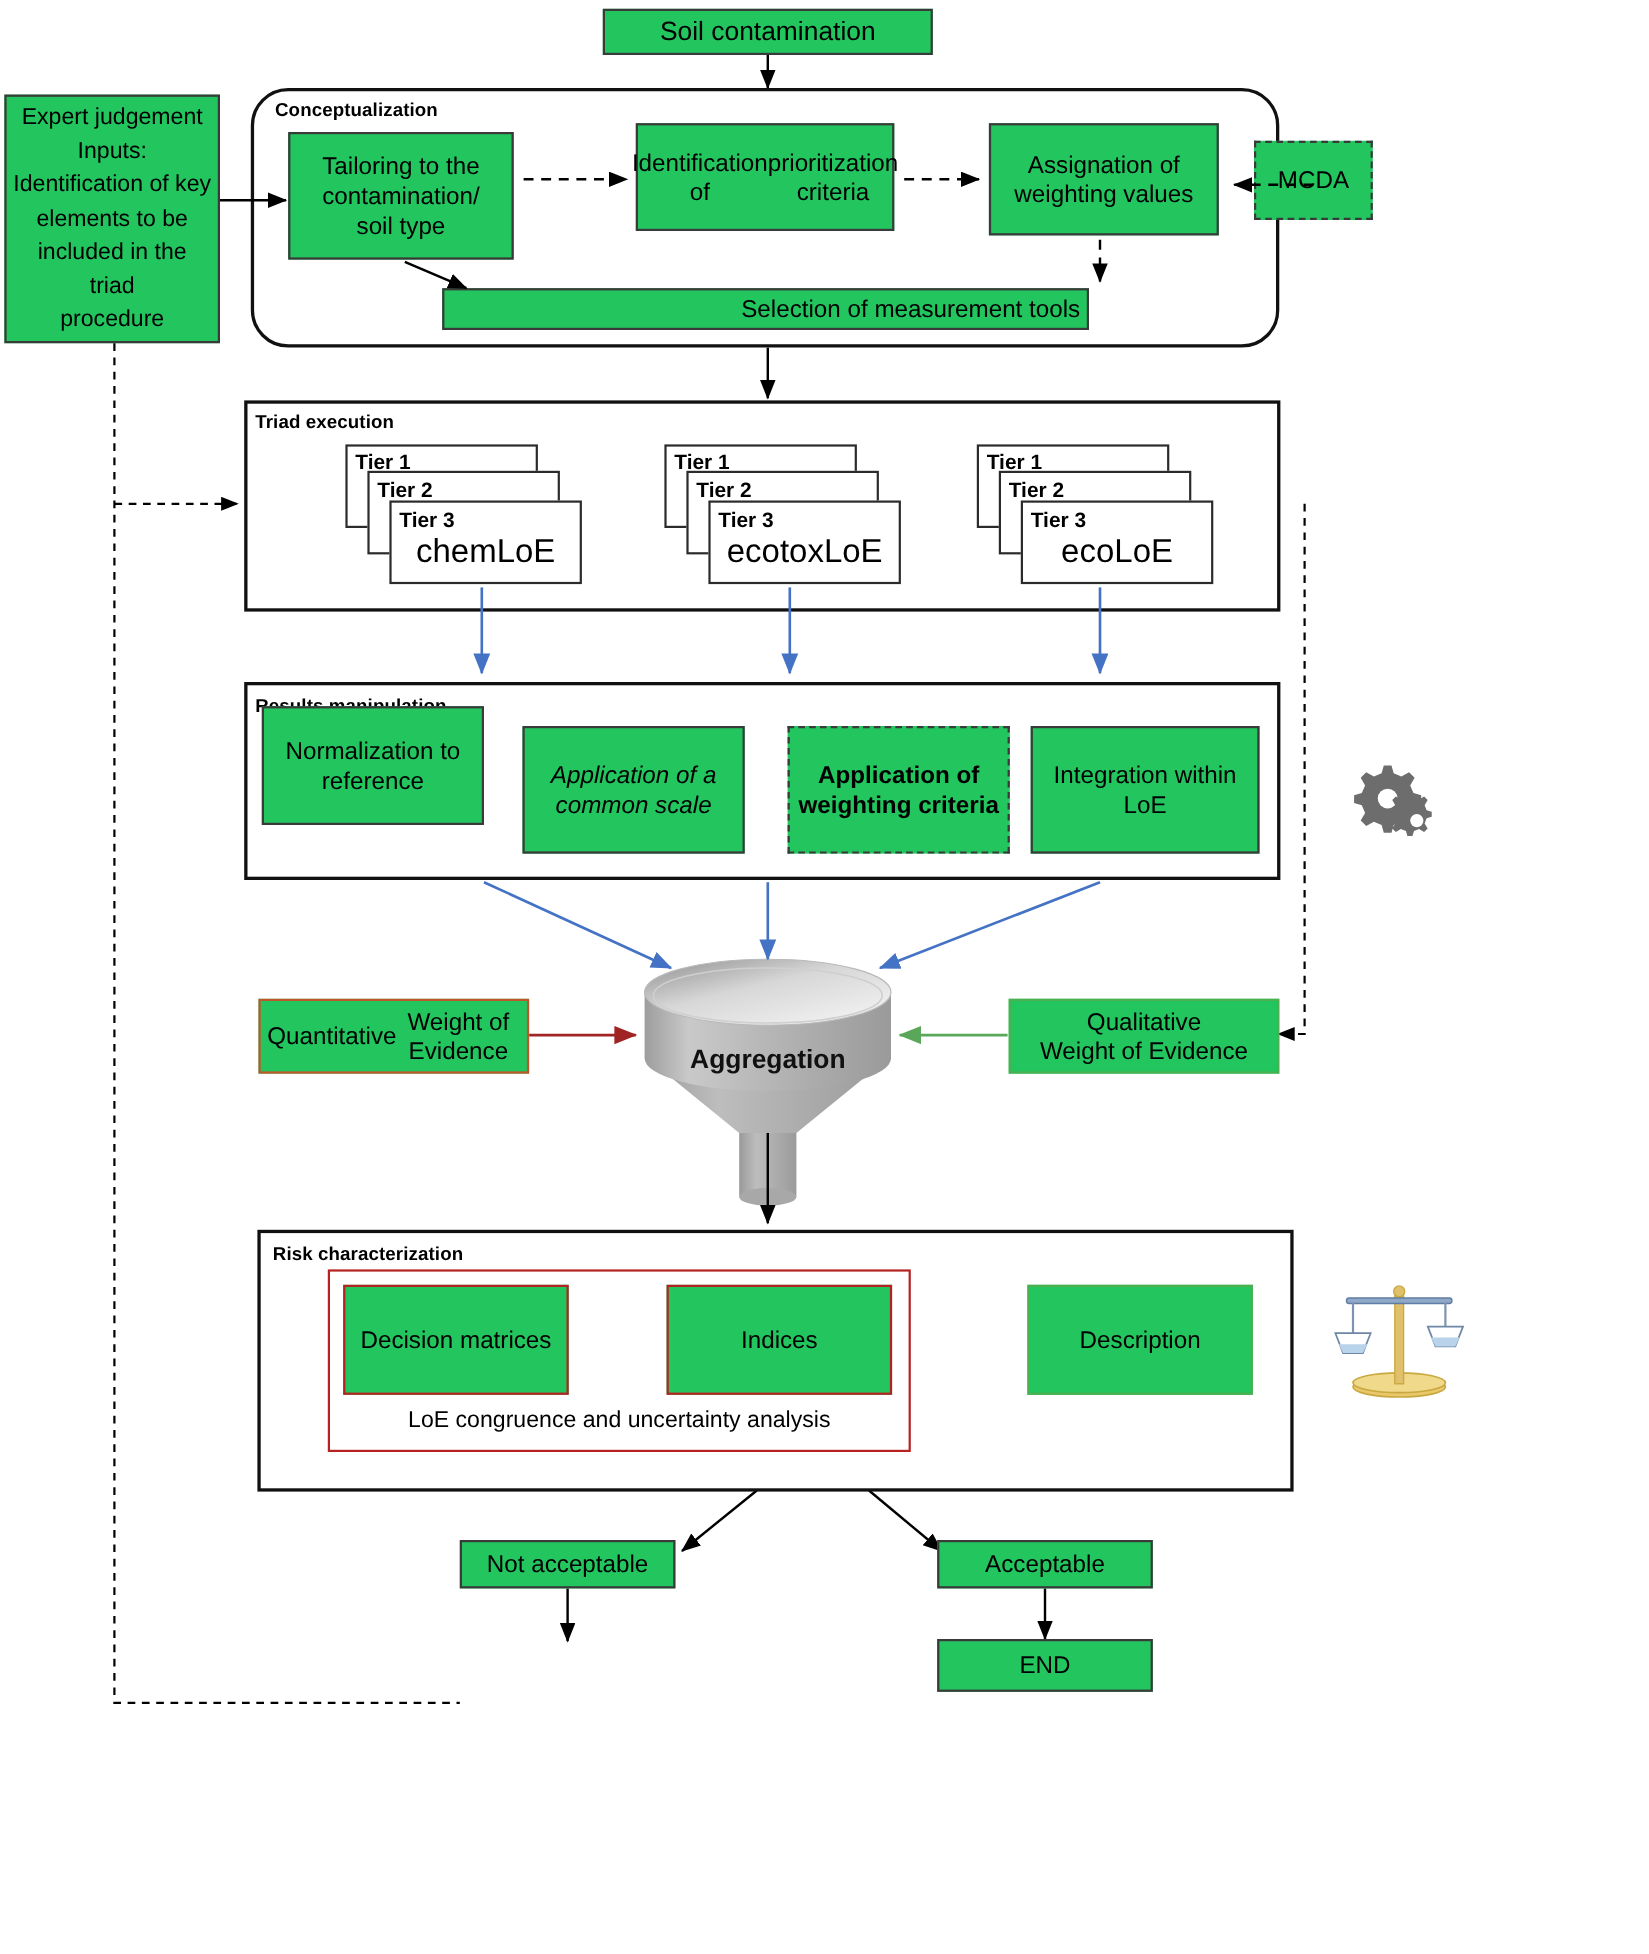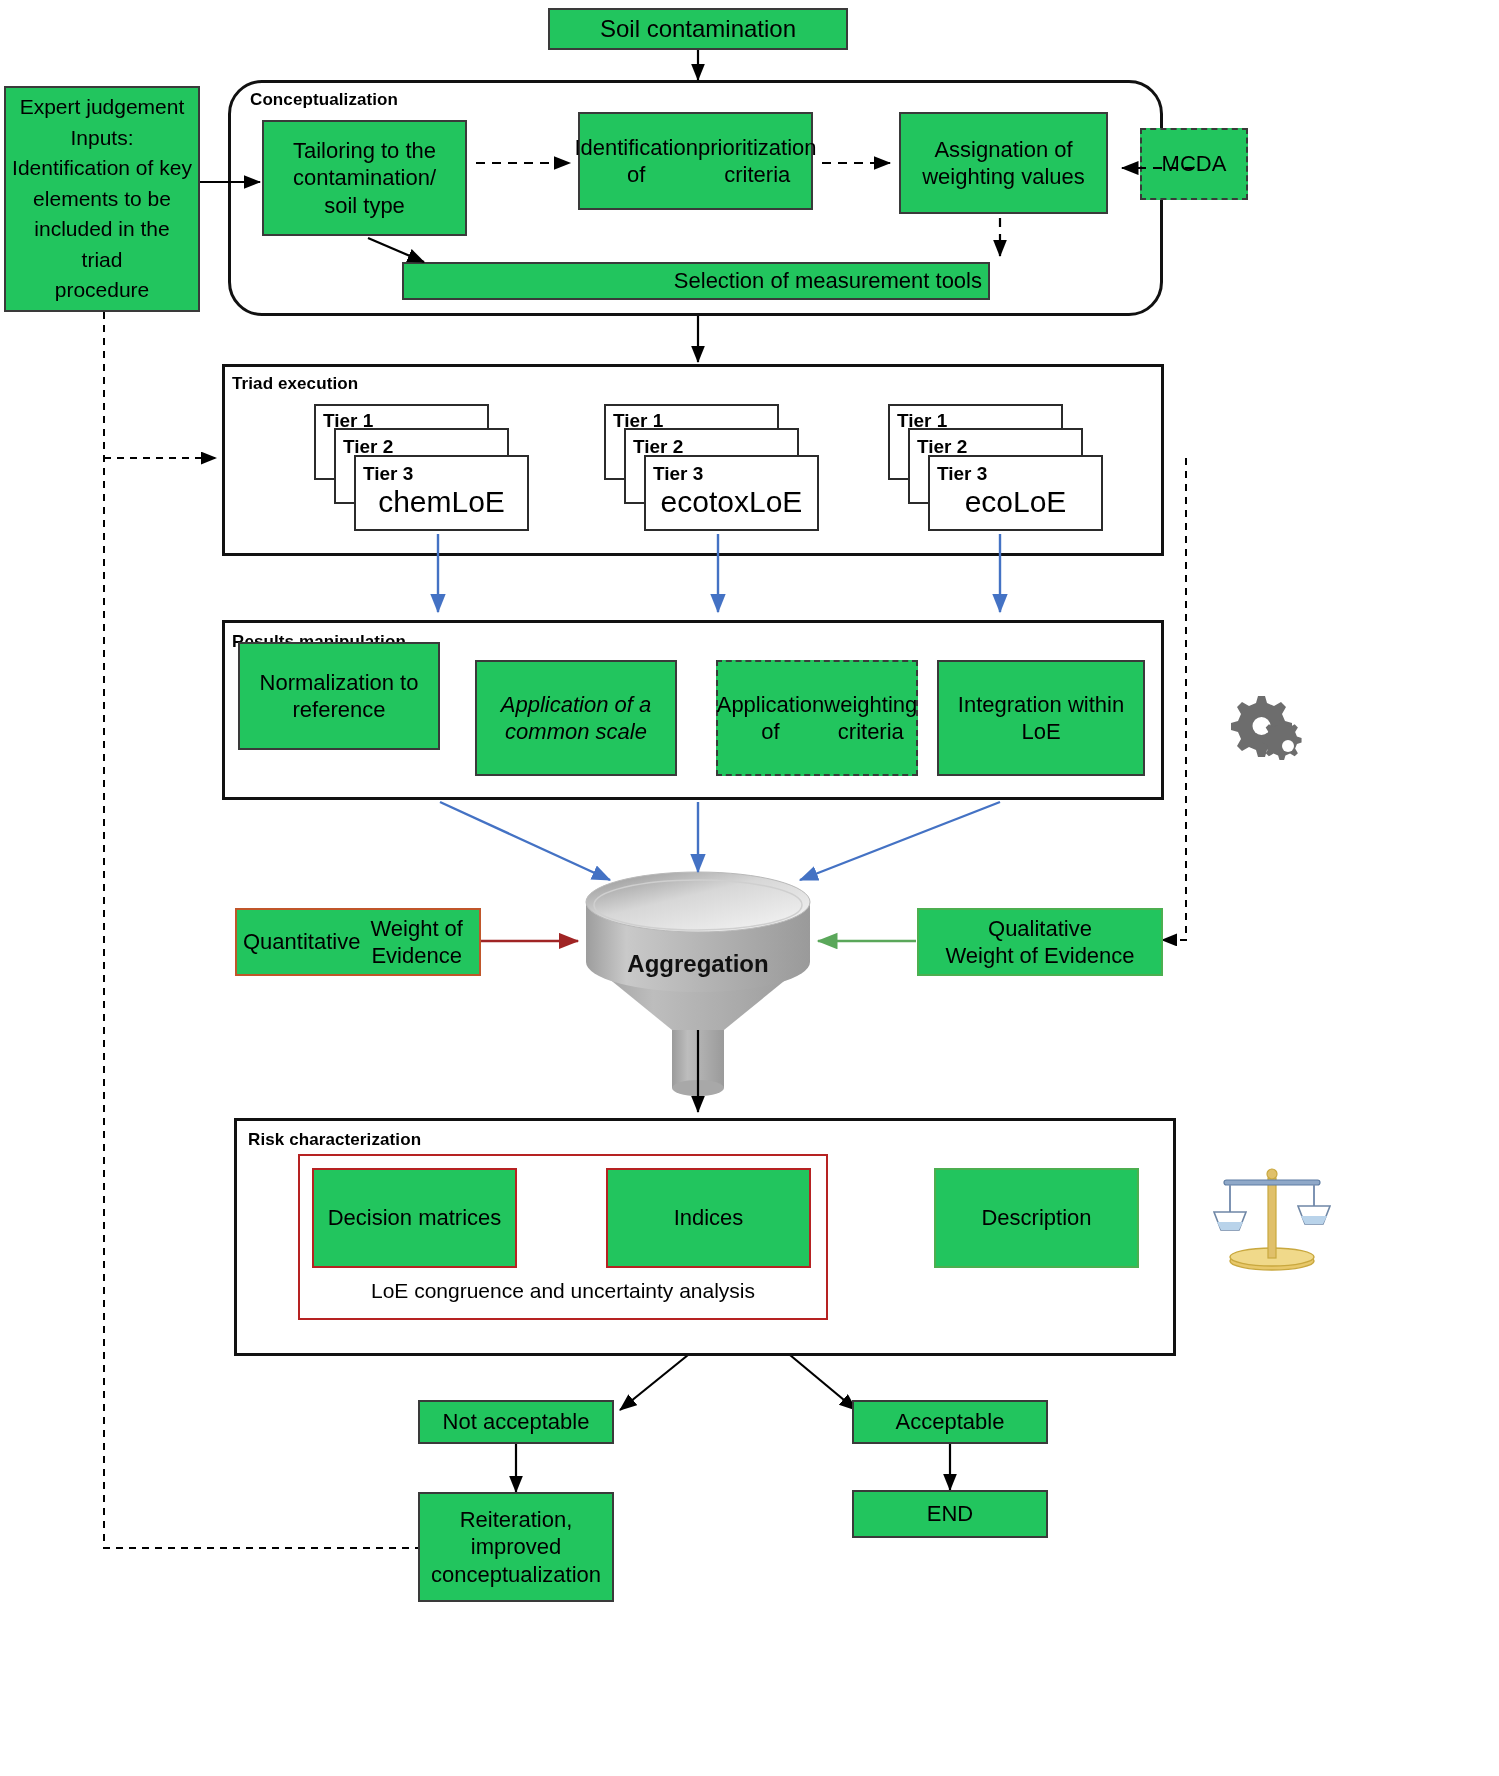--- a/index.html
+++ b/index.html
@@ -108,21 +108,21 @@
   <div class="box" style="left:238px;top:642px;width:202px;height:108px;flex-direction:column;">
     <span>Normalization to</span>
     <span>reference</span>
   </div>
 
   <div class="box" style="left:475px;top:660px;width:202px;height:116px;flex-direction:column;font-style:italic;">
     <span>Application of a</span>
     <span>common scale</span>
   </div>
 
-  <div class="box dashed" style="left:716px;top:660px;width:202px;height:116px;flex-direction:row;">
+  <div class="box dashed" style="left:716px;top:660px;width:202px;height:116px;flex-direction:column;font-weight:bold;">
     <span>Application of</span>
     <span>weighting criteria</span>
   </div>
 
   <div class="box" style="left:937px;top:660px;width:208px;height:116px;flex-direction:column;">
     <span>Integration within</span>
     <span>LoE</span>
   </div>
 
   <svg class="ov" viewBox="0 0 1499 1776">
@@ -246,25 +246,20 @@
   <div class="box b-green" style="left:934px;top:1168px;width:205px;height:100px;">
     <span>Description</span>
   </div>
 
   <div class="box" style="left:418px;top:1400px;width:196px;height:44px;">
     <span>Not acceptable</span>
   </div>
   <div class="box" style="left:852px;top:1400px;width:196px;height:44px;">
     <span>Acceptable</span>
   </div>
-  <div class="box" style="left:418px;top:1492px;width:196px;height:110px;flex-direction:column;">
-    <span>Reiteration,</span>
-    <span>improved</span>
-    <span>conceptualization</span>
-  </div>
   <div class="box" style="left:852px;top:1490px;width:196px;height:48px;">
     <span>END</span>
   </div>
 
   <svg style="position:absolute;left:1222px;top:690px;width:92px;height:80px;" viewBox="0 0 92 80">
     <g fill="#6d6d6d">
       <path d="M36,6 l7,0 l2,7 l7,3 l7,-4 l5,5 l-4,7 l3,7 l7,2 l0,7 l-7,2 l-3,7 l4,7 l-5,5 l-7,-4 l-7,3 l-2,7 l-7,0 l-2,-7 l-7,-3 l-7,4 l-5,-5 l4,-7 l-3,-7 l-7,-2 l0,-7 l7,-2 l3,-7 l-4,-7 l5,-5 l7,4 l7,-3 z"></path>
       <circle cx="39.5" cy="36" r="9" fill="#ffffff"></circle>
       <path d="M69,44 l5,0 l1.5,5 l5,2 l5,-3 l3.5,3.5 l-3,5 l2,5 l5,1.5 l0,5 l-5,1.5 l-2,5 l3,5 l-3.5,3.5 l-5,-3 l-5,2 l-1.5,5 l-5,0 l-1.5,-5 l-5,-2 l-5,3 l-3.5,-3.5 l3,-5 l-2,-5 l-5,-1.5 l0,-5 l5,-1.5 l2,-5 l-3,-5 l3.5,-3.5 l5,3 l5,-2 z" transform="translate(-6,-10) scale(0.92)"></path>
       <circle cx="66" cy="56" r="6" fill="#ffffff"></circle>

